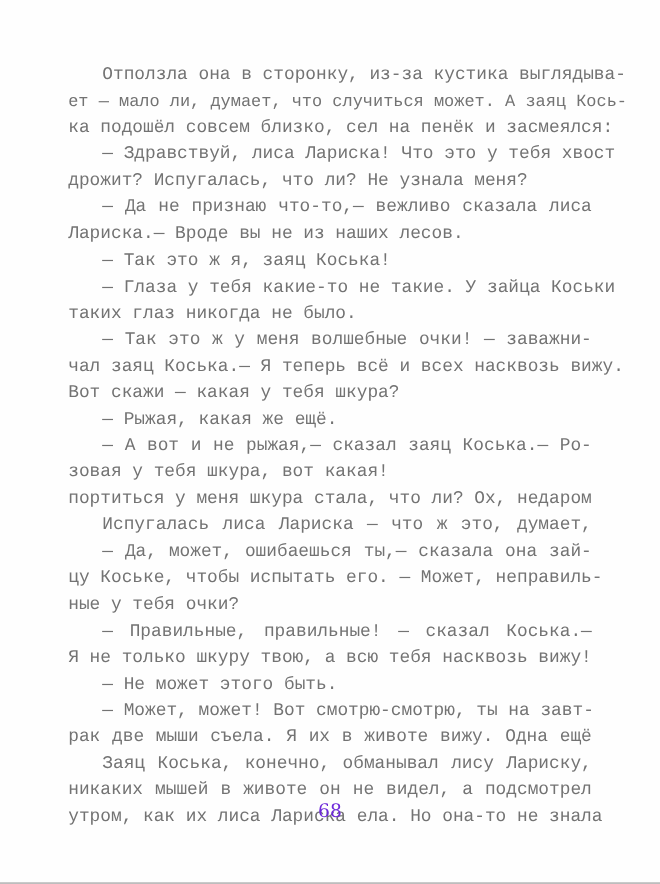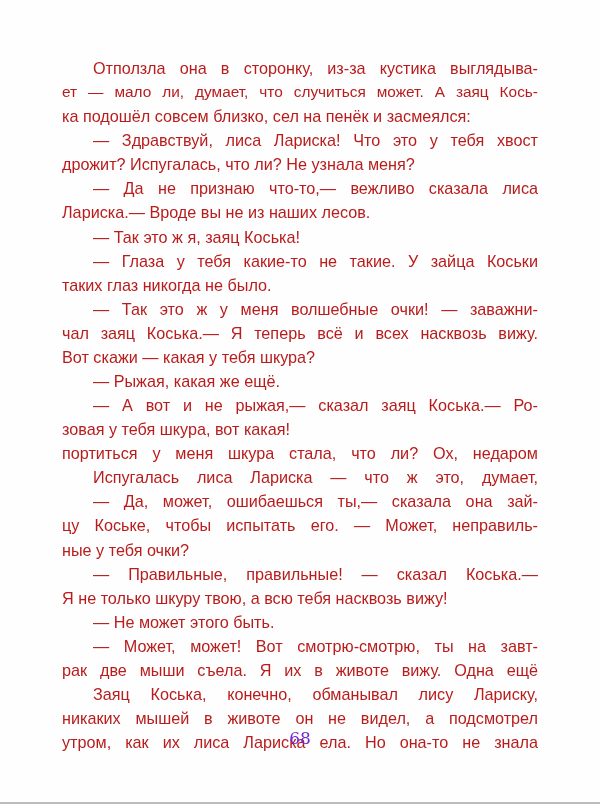--- a/index.html
+++ b/index.html
@@ -18,24 +18,24 @@
       left: 0; top: 0;
       width: 600px;
       height: 802px;
       background: #fefefe;
     }
     .text-block {
       position: absolute;
       left: 62px;
       top: 56px;
       width: 476px;
-      font-family: Liberation Sans, sans-serif;
+      font-family: Liberation Mono, monospace;
       font-size: 16.2px;
       line-height: 24.08px;
-      color: #b91c1c;
+      color: #737373;
     }
     .line {
       display: block;
       white-space: nowrap;
       text-align: justify;
       text-align-last: justify;
       height: 24.08px;
       overflow: visible;
     }
     .line.indent {

